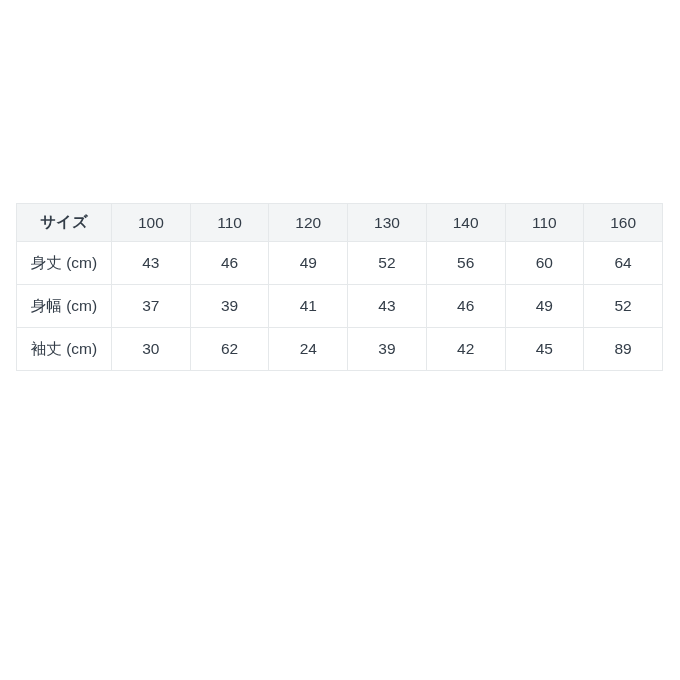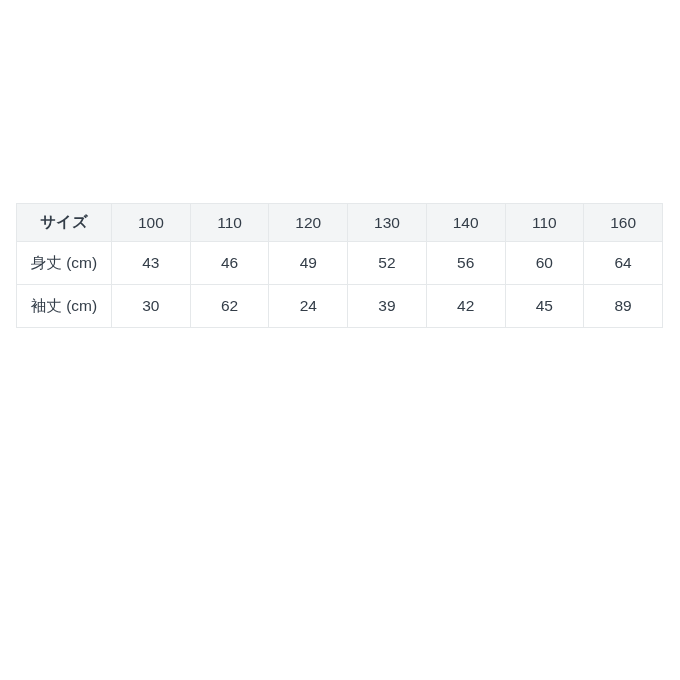--- a/index.html
+++ b/index.html
@@ -98,20 +98,30 @@
             <td>身丈 (cm)</td>
             <td>43</td>
             <td>46</td>
             <td>49</td>
             <td>52</td>
             <td>56</td>
             <td>60</td>
             <td>64</td>
           </tr>
           <tr>
+            <td>身幅 (cm)</td>
+            <td>37</td>
+            <td>39</td>
+            <td>41</td>
+            <td>43</td>
+            <td>46</td>
+            <td>49</td>
+            <td>52</td>
+          </tr>
+          <tr>
             <td>袖丈 (cm)</td>
             <td>30</td>
             <td>62</td>
             <td>24</td>
             <td>39</td>
             <td>42</td>
             <td>45</td>
             <td>89</td>
           </tr>
         </tbody>

